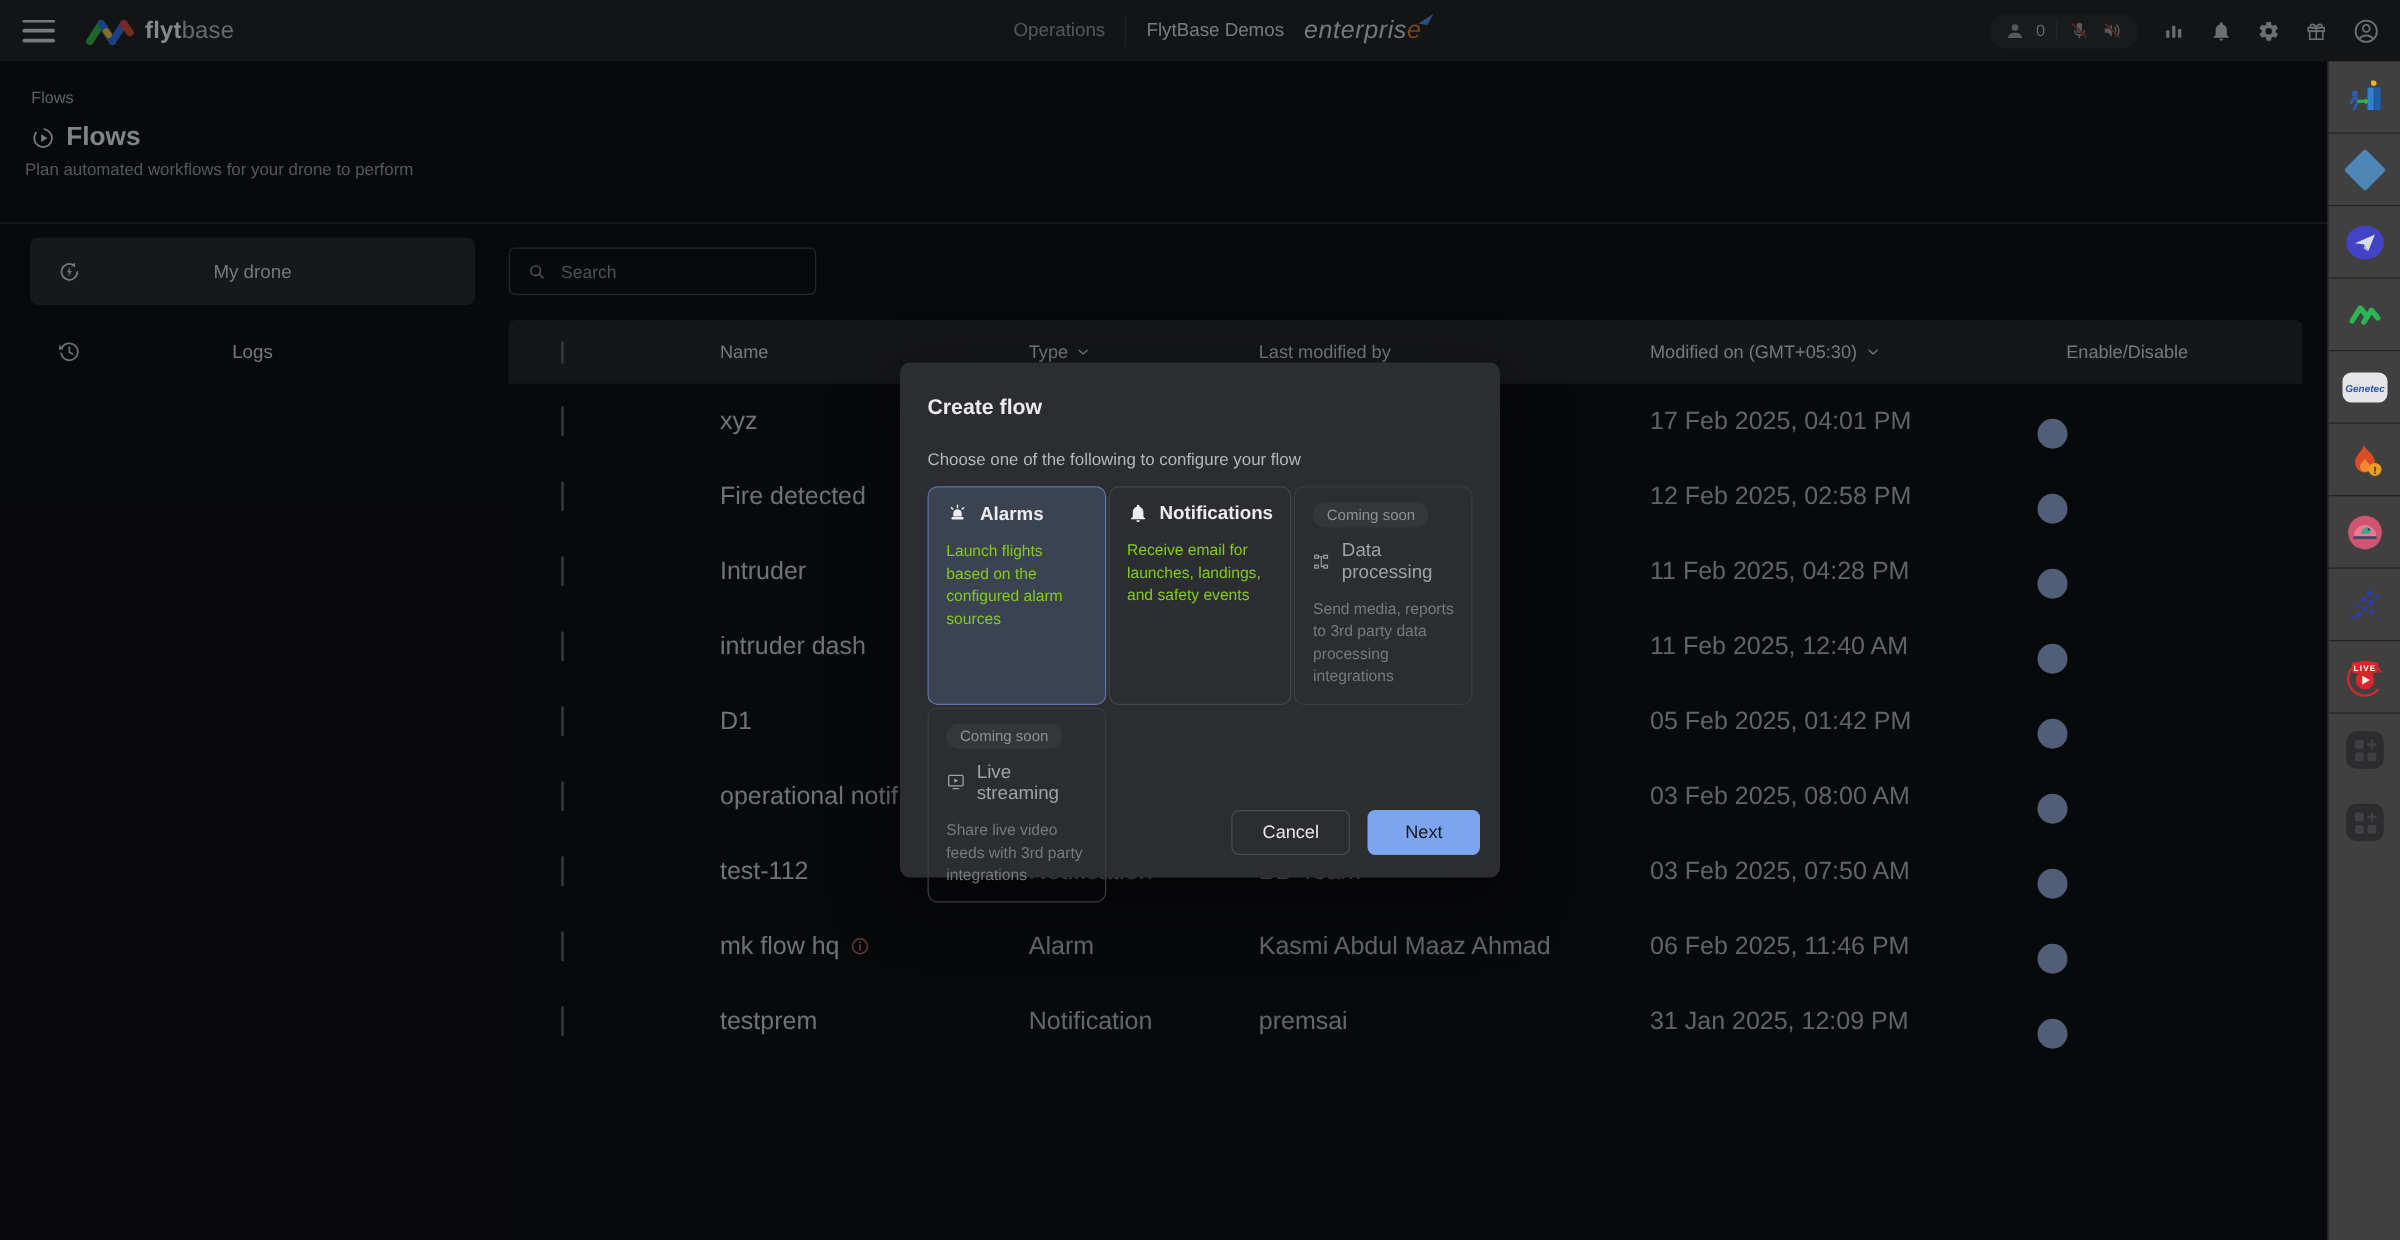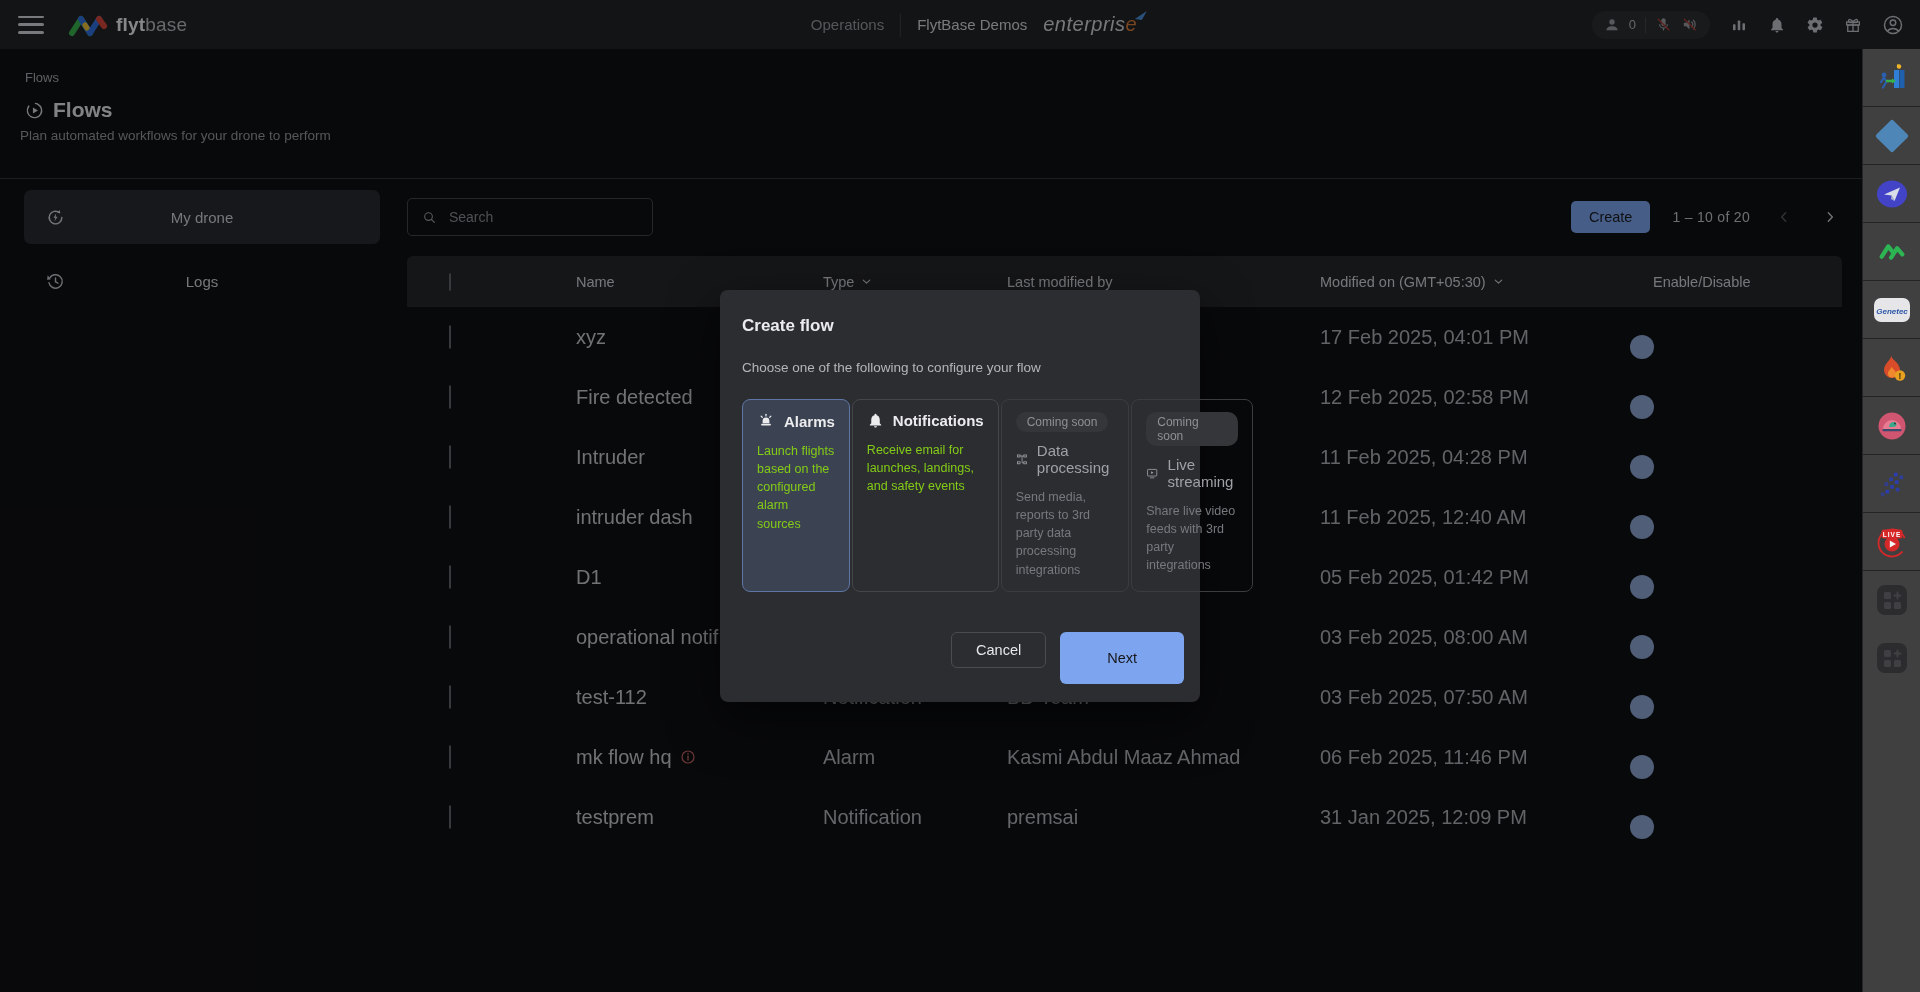--- a/index.html
+++ b/index.html
@@ -78,35 +78,35 @@
   .warn-badge { display:none; align-items:center; }
 
   
   .dim-overlay { position:absolute; inset:0; background:rgba(5,6,9,.45); z-index:40; }
 
   
   .modal { position:absolute; left:720px; top:290px; width:480px; height:412px; background:#2b2d31;
     border-radius:8px; z-index:60; padding:20px 22px; box-shadow:0 18px 50px rgba(0,0,0,.55); }
   .modal-title { font-size:17px; font-weight:600; color:#ececee; margin-top:6px; }
   .modal-sub { font-size:13.5px; color:#b4b6ba; margin-top:24px; }
-  .card-grid { display:grid; grid-template-columns:1fr 1fr 1fr 1fr; gap:2px; margin-top:24px; }
+  .card-grid { display:grid; grid-template-columns:1fr 1fr 1fr; gap:2px; margin-top:14px; }
   .flow-card { border:1px solid #45464a; border-radius:8px; min-height:107px; padding:12px 14px; cursor:pointer; }
   .flow-card.selected { background:#3b4252; border-color:#5f75a5; }
   .flow-card.soon { border-color:#3b3c3f; cursor:default; }
   .card-title-row { display:flex; align-items:center; gap:9px; font-size:15px; font-weight:600; color:#ececee; }
   .flow-card.soon .card-title-row { color:#9fa1a7; font-weight:500; }
   .card-desc { margin-top:12px; font-size:12.5px; line-height:1.45; color:#84cc16; }
   .flow-card.soon .card-desc { color:#77797e; }
   .soon-pill { display:inline-block; background:#353639; color:#8e9095; font-size:12px;
     border-radius:10px; padding:3px 11px; margin-bottom:10px; }
   .modal-footer { position:absolute; right:16px; bottom:18px; display:flex; gap:14px; }
   .btn-cancel { background:transparent; border:1px solid #4b4c4f; color:#e8e8ea; border-radius:6px;
     height:36px; padding:0 24px; font-size:14.5px; cursor:pointer; font-family:inherit; }
-  .btn-next { background:#7da4ee; border:none; color:#17181b; border-radius:6px; height:52px;
-    padding:0 47px; font-size:14.5px; font-weight:500; cursor:pointer; font-family:inherit; }
+  .btn-next { background:#7da4ee; border:none; color:#17181b; border-radius:6px; height:36px;
+    padding:0 30px; font-size:14.5px; font-weight:500; cursor:pointer; font-family:inherit; }
 
   
   .rail { position:absolute; right:0; top:49px; width:58px; height:943px; background:#404040;
     border-left:1px solid #252528; z-index:50; }
   .rail-cell { height:58px; display:flex; align-items:center; justify-content:center;
     border-bottom:1px solid #232326; cursor:pointer; }
   .rail-cell.blank { border-bottom:none; }
   .diamond { width:24px; height:24px; background:#4e86b8; transform:rotate(45deg); border-radius:2px; }
 </style>
 </head>
@@ -231,34 +231,20 @@
 </div>
 
 <div class="main-toolbar">
   <div class="search-box">
     <svg class="ic" width="17" height="17" viewBox="0 0 24 24">
         <circle cx="10.5" cy="10.5" r="6.2" fill="none" stroke="#9a9b9e" stroke-width="1.8"></circle>
         <line x1="15.2" y1="15.2" x2="20" y2="20" stroke="#9a9b9e" stroke-width="1.8" stroke-linecap="round"></line>
       </svg>
     <input type="text" placeholder="Search" style="">
   </div>
-  <div class="toolbar-right">
-    <button class="create-btn">Create</button>
-    <span class="pagination-text">1 – 10 of 20</span>
-    <span class="page-chevron">
-        <svg class="ic" width="16" height="16" viewBox="0 0 24 24">
-          <polyline points="14.5,5.5 8.5,12 14.5,18.5" fill="none" stroke="#55565a" stroke-width="2.2" stroke-linecap="round" stroke-linejoin="round"></polyline>
-        </svg>
-      </span>
-    <span class="page-chevron">
-        <svg class="ic" width="16" height="16" viewBox="0 0 24 24">
-          <polyline points="9.5,5.5 15.5,12 9.5,18.5" fill="none" stroke="#c6c7ca" stroke-width="2.2" stroke-linecap="round" stroke-linejoin="round"></polyline>
-        </svg>
-      </span>
-  </div>
 </div>
 
 <div class="flow-table">
   <div class="t-grid t-head">
     <span><span class="cb"></span></span>
     <span>Name</span>
     <span class="th-flex">
         <span>Type</span>
         <svg class="ic" width="13" height="13" viewBox="0 0 24 24">
           <polyline points="6,9.5 12,15 18,9.5" fill="none" stroke="#d3d4d7" stroke-width="2" stroke-linecap="round" stroke-linejoin="round"></polyline>

